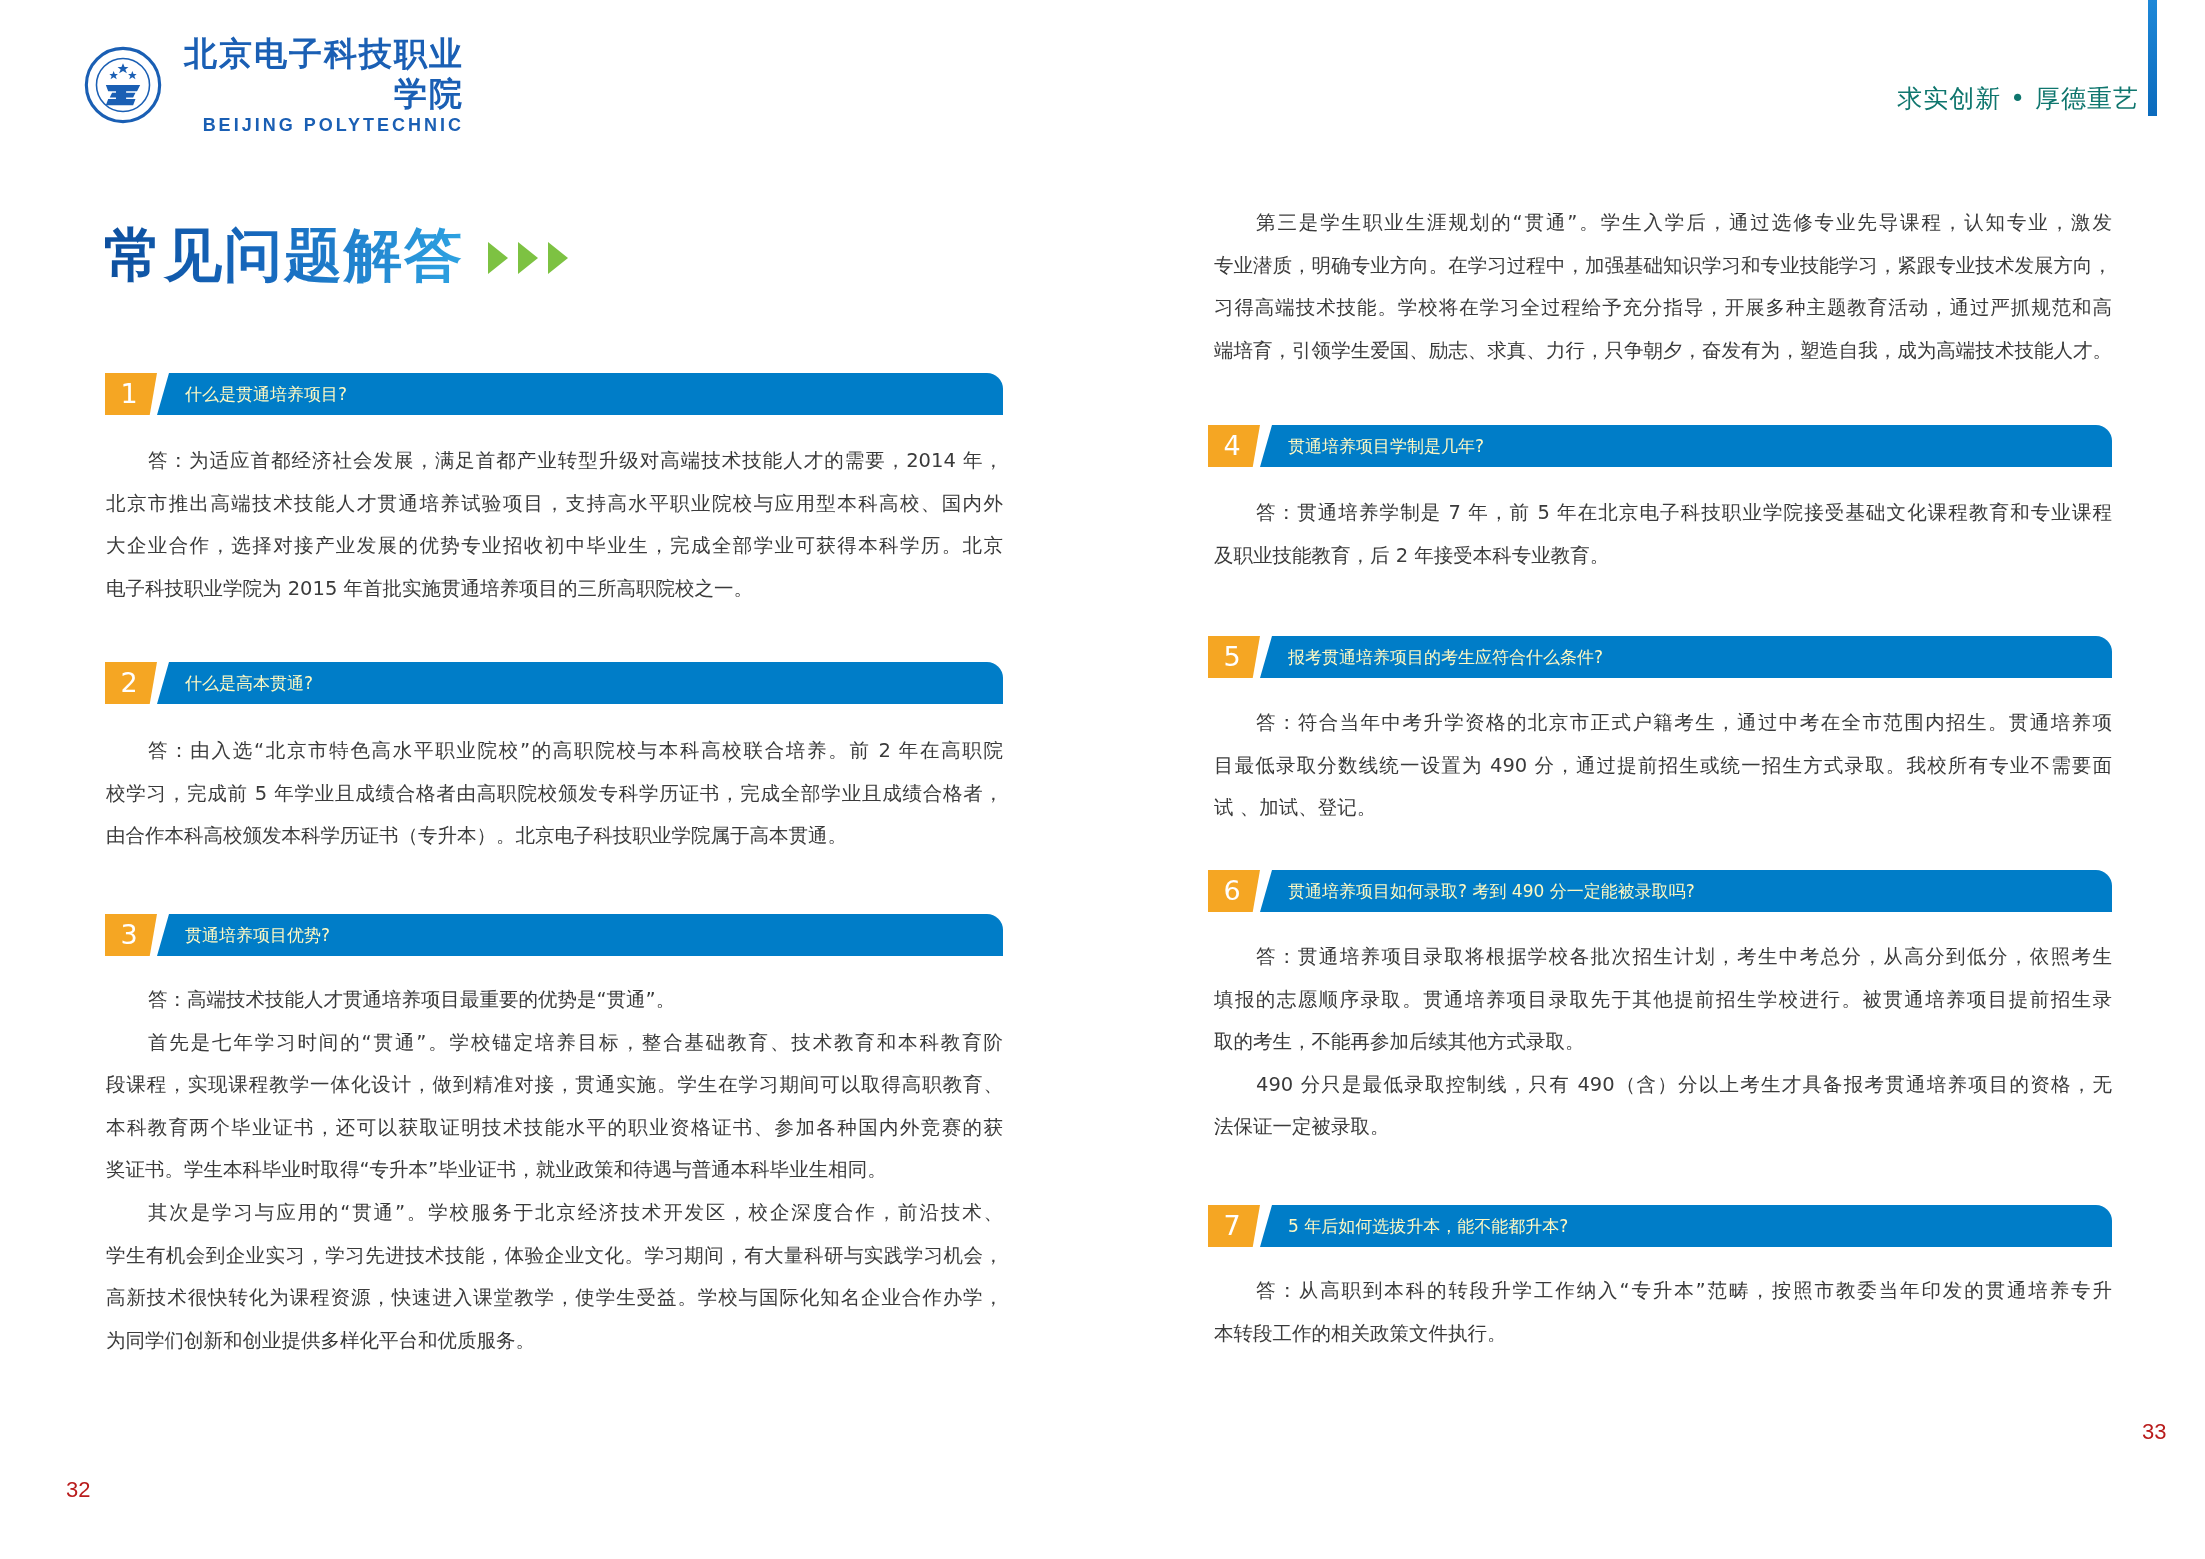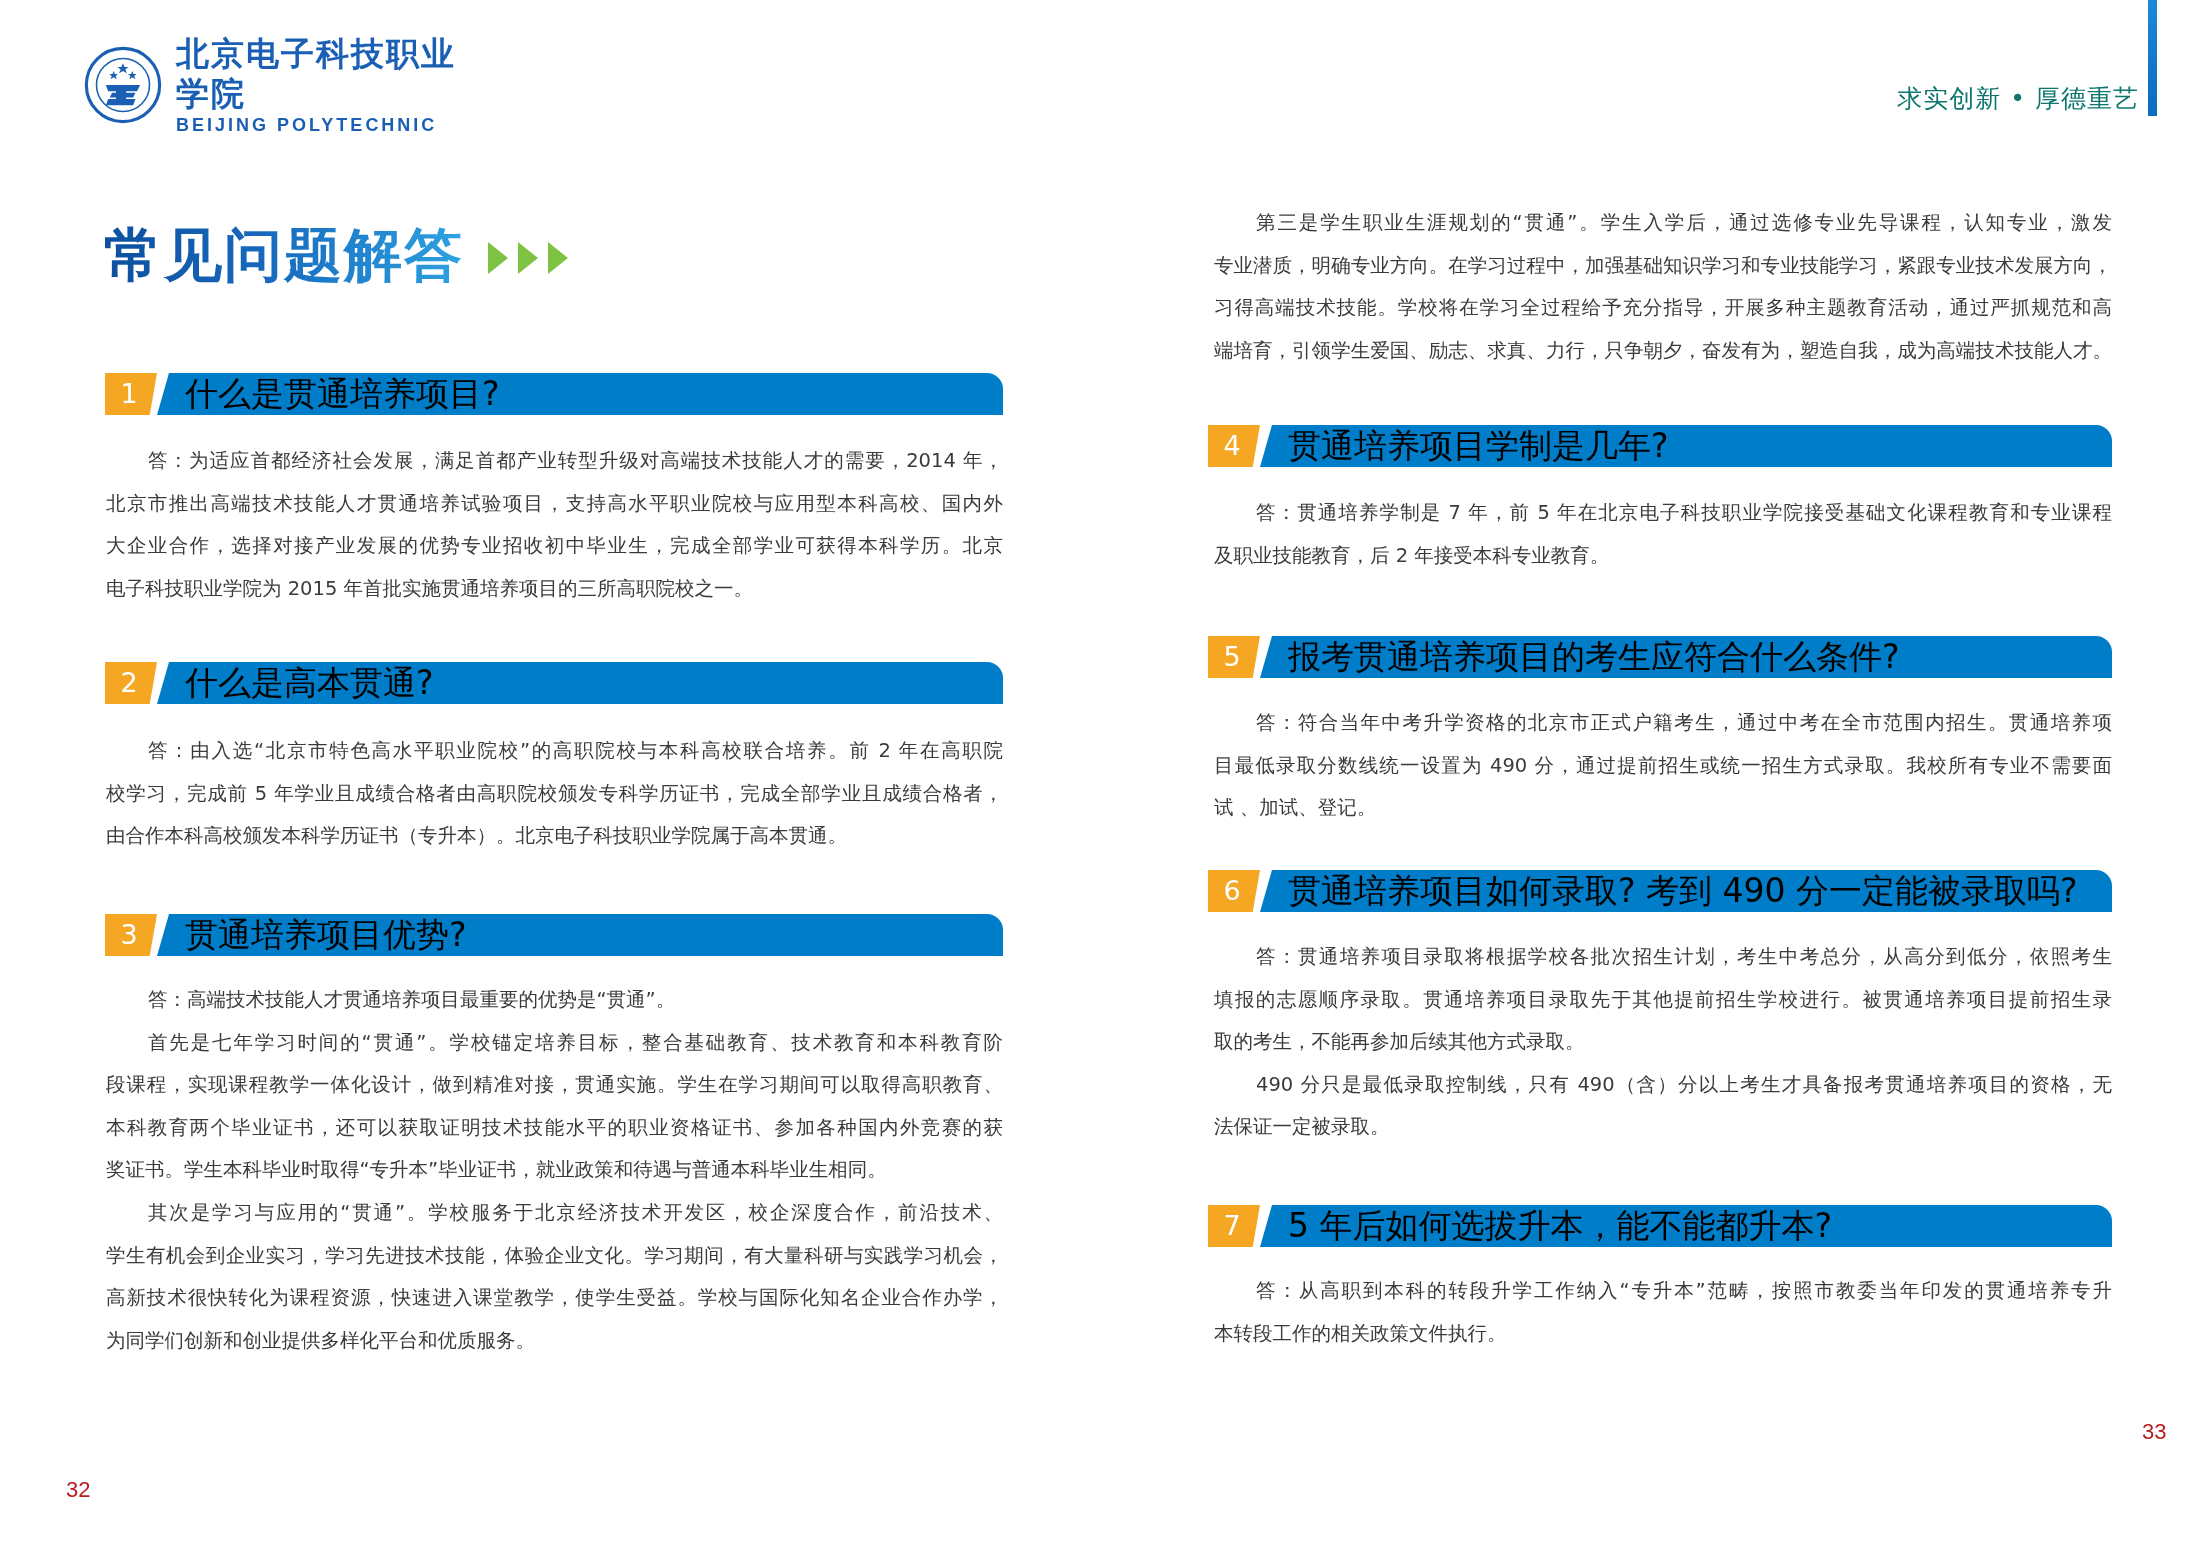--- a/index.html
+++ b/index.html
@@ -2,21 +2,21 @@
 <html><head>
 <meta charset="utf-8">
 <style>
   html, body { margin:0; padding:0; }
   body {
     width:2205px; height:1559px; position:relative; overflow:hidden;
     background:#ffffff;
     font-family:"DejaVu Sans","Liberation Sans",sans-serif;
     color:#3a3a3a;
   }
-  .abs { position:absolute; }
+  .abs { position:absolute;text-align:right; }
 
   
   .logo { left:84px; top:44px; width:380px; height:82px; display:flex; align-items:center; }
   .emblem { width:78px; height:78px; flex:none; }
   .logo-text { margin-left:14px; display:flex; flex-direction:column; }
   .logo-cn { font-family:"DejaVu Serif","Liberation Serif",serif; font-weight:bold; font-size:33px; color:#1a5fb4; letter-spacing:2px; line-height:40px; }
   .logo-en { font-family:"Liberation Sans",sans-serif; font-weight:bold; font-size:18px; color:#1a5fb4; letter-spacing:3px; line-height:22px; }
 
   .motto { right:66px; top:82px; font-size:25px; color:#0f766e; letter-spacing:1px; white-space:nowrap; }
   .edge-bar { left:2148px; top:0; width:9px; height:116px; background:linear-gradient(180deg,#1e88d8,#0b6bbd); }
@@ -35,21 +35,21 @@
   
   .qbar { position:absolute; height:42px; }
   .qnum {
     position:absolute; left:0; top:0; width:52px; height:42px;
     background:#f5a623; color:#fff; font-size:27px; line-height:42px; text-align:center;
     clip-path:polygon(0 0,100% 0,86% 100%,0 100%);
     padding-right:4px; box-sizing:border-box;
   }
   .qtitle {
     position:absolute; left:52px; top:0; right:0; height:42px;
-    background:#007dc8; color:#000000; font-size:33px; line-height:42px;
+    background:#007dc8; color:#fef9c3; font-size:17px; line-height:42px;
     padding-left:28px; box-sizing:border-box; white-space:nowrap;
     clip-path:polygon(12px 0,100% 0,100% 100%,0 100%);
     border-top-right-radius:16px;
   }
   .qtitle-inner { display:block; }
 
   
   .para { position:absolute; font-size:19.5px; line-height:42.6px; color:#3a3a3a; text-align:justify; }
   .para .line { display:block; white-space:nowrap; text-align-last:justify; text-align:justify; }
   .para .line.last { text-align-last:left; }

